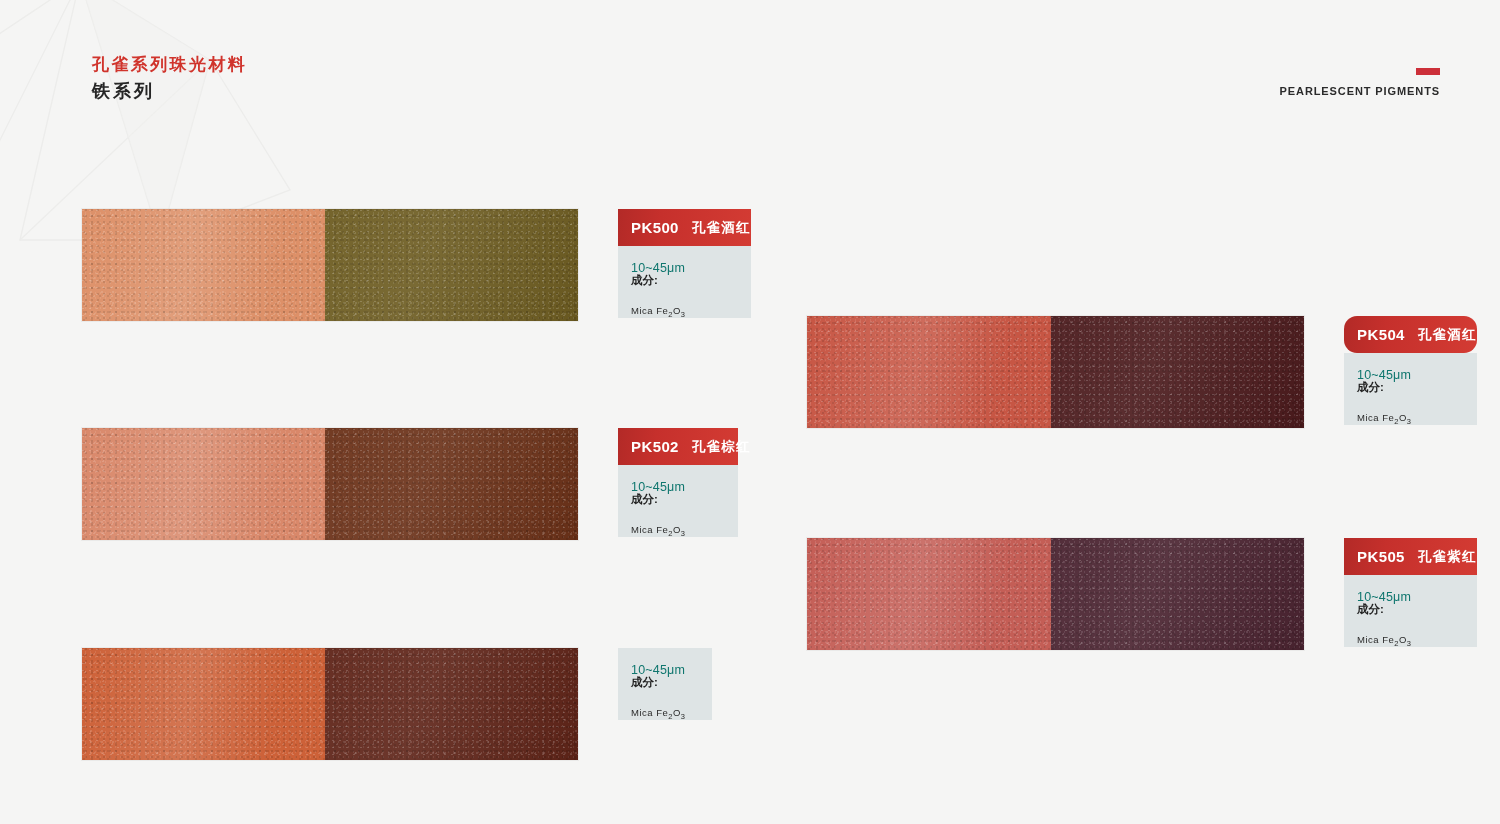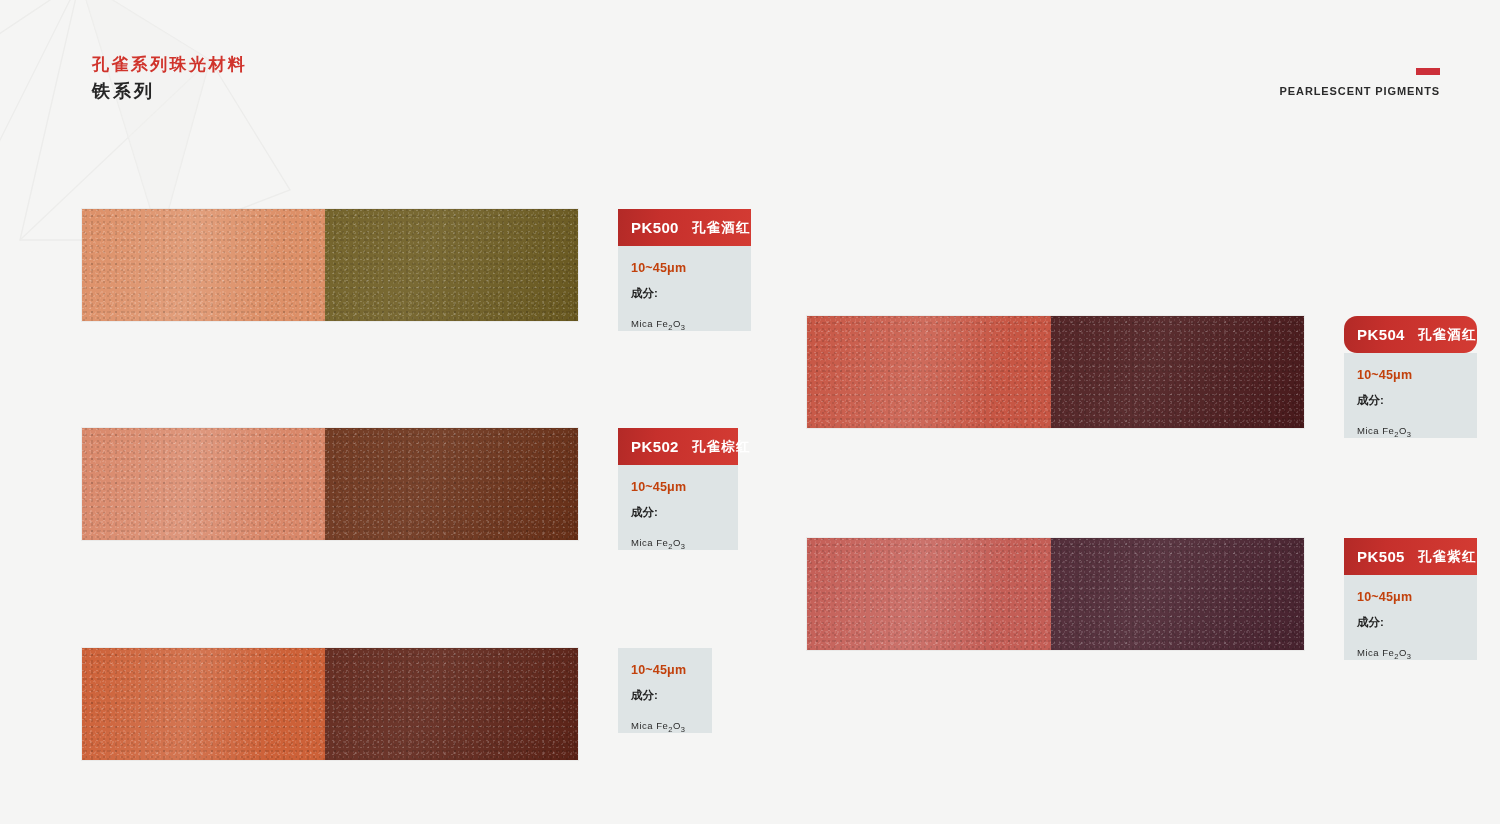--- a/index.html
+++ b/index.html
@@ -141,31 +141,30 @@
   }
 
   .label-body {
     flex:1;
     background:#dee4e5;
     padding:16px 0 0 13px;
   }
 
   .particle-size {
     font-size:12.5px;
-    font-weight:bold;
-    color:#c2410c;
+    font-weight:normal;
+    color:#0f766e;
     letter-spacing:.2px;
     line-height:1;
   }
 
   .comp-label {
     font-size:11.5px;
     font-weight:bold;
     color:#1f1f1f;
-    margin-top:13px;
     line-height:1;
   }
 
   .comp-value {
     font-size:9.5px;
     color:#2b2b2b;
     margin-top:20px;
     letter-spacing:.5px;
     line-height:1;
   }

